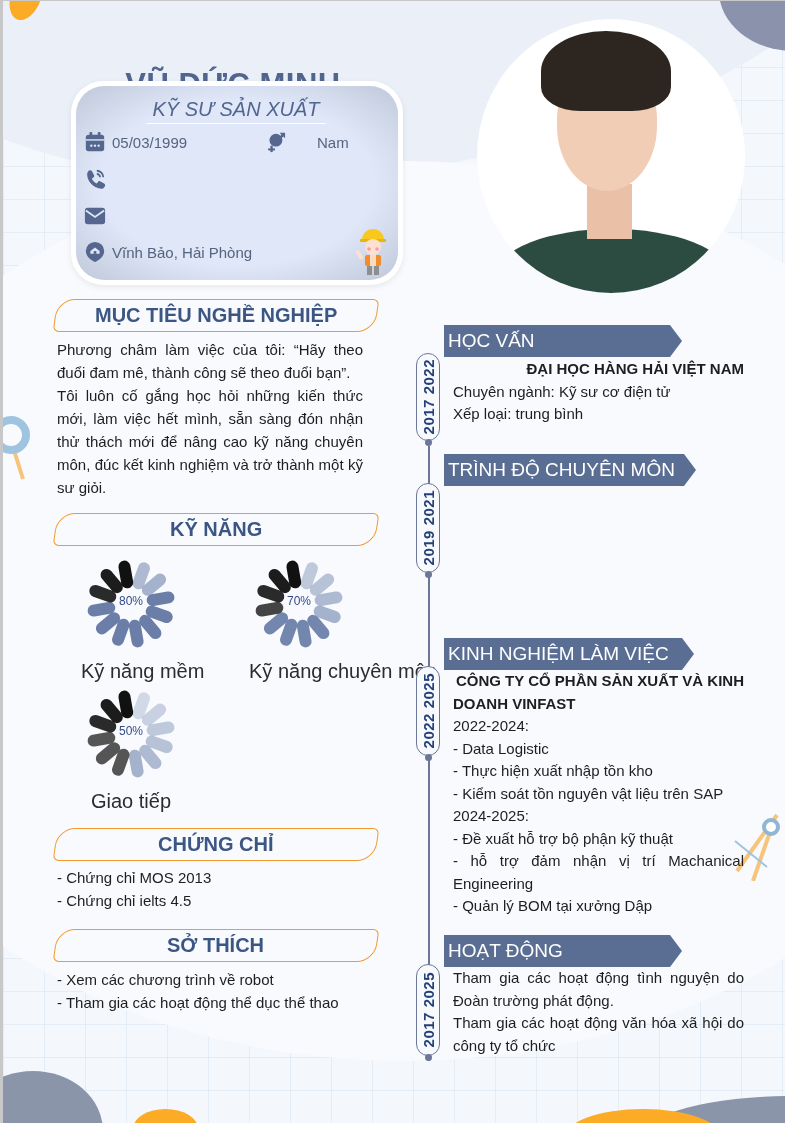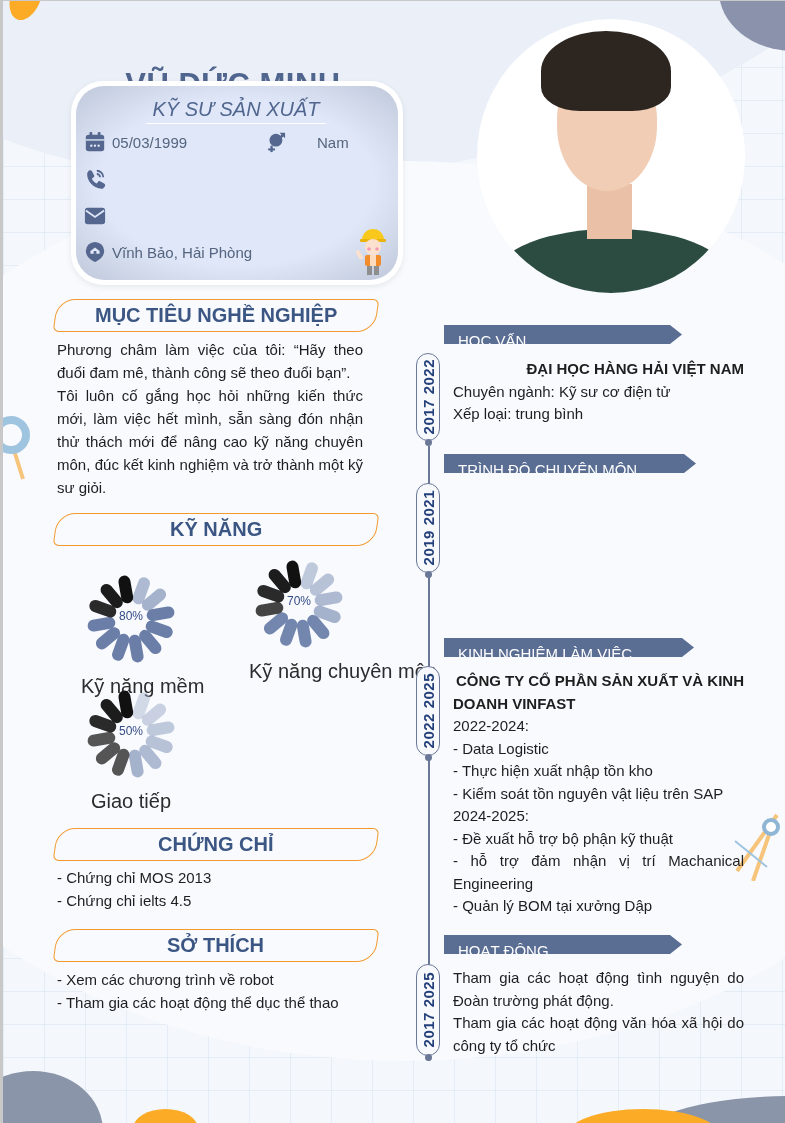--- a/index.html
+++ b/index.html
@@ -86,22 +86,22 @@
   .year-pill {
     position: absolute; left: 413px; width: 24px; border: 1.5px solid #6a7796; border-radius: 12px;
     background: #f7f9fd; display: flex; align-items: center; justify-content: center;
   }
   .year-pill span {
     writing-mode: vertical-rl; transform: rotate(180deg); font-size: 15px; font-weight: bold; color: #23407a; letter-spacing: 0.5px;
   }
   .year-dot { position: absolute; left: 422px; width: 7px; height: 7px; background: #6a7796; border-radius: 50%; }
 
   .sec-right {
-    position: absolute; left: 441px; height: 19px; background: #5a6d93; color: #fff;
-    font-size: 15px; line-height: 32px; padding-left: 14px;
+    position: absolute; left: 441px; height: 32px; background: #5a6d93; color: #fff;
+    font-size: 19px; line-height: 32px; padding-left: 4px;
     clip-path: polygon(0 0, calc(100% - 12px) 0, 100% 50%, calc(100% - 12px) 100%, 0 100%);
   }
   .r-block { position: absolute; left: 450px; width: 291px; font-size: 15px; line-height: 22.5px; color: #1e1e1e; }
   .bold { font-weight: bold; text-align: right; }
 </style>
 </head>
 <body>
 
 <div class="page">
 
@@ -200,21 +200,21 @@
   </div>
 
   <div class="sec-left" style="top:298px;"><span>MỤC TIÊU NGHỀ NGHIỆP</span></div>
   <div class="text-block justify" style="top:337px;">
     <div>Phương châm làm việc của tôi: “Hãy theo đuổi đam mê, thành công sẽ theo đuổi bạn”.</div>
     <div>Tôi luôn cố gắng học hỏi những kiến thức mới, làm việc hết mình, sẵn sàng đón nhận thử thách mới để nâng cao kỹ năng chuyên môn, đúc kết kinh nghiệm và trở thành một kỹ sư giỏi.</div>
   </div>
 
   <div class="sec-left" style="top:512px;"><span>KỸ NĂNG</span></div>
 
-  <div class="skill" style="left:78px; top:570px;">
+  <div class="skill" style="left:78px; top:555px;">
     <div class="spinner">
         <div class="seg" style="transform: rotate(-340deg); background: rgba(150, 165, 195, 0.76);"></div>
         <div class="seg" style="transform: rotate(-310deg); background: rgba(150, 165, 195, 0.85);"></div>
         <div class="seg" style="transform: rotate(-280deg); background: rgb(107, 126, 168);"></div>
         <div class="seg" style="transform: rotate(-250deg); background: rgb(107, 126, 168);"></div>
         <div class="seg" style="transform: rotate(-220deg); background: rgb(107, 126, 168);"></div>
         <div class="seg" style="transform: rotate(-190deg); background: rgb(107, 126, 168);"></div>
         <div class="seg" style="transform: rotate(-160deg); background: rgb(107, 126, 168);"></div>
         <div class="seg" style="transform: rotate(-130deg); background: rgb(107, 126, 168);"></div>
         <div class="seg" style="transform: rotate(-100deg); background: rgb(107, 126, 168);"></div>

